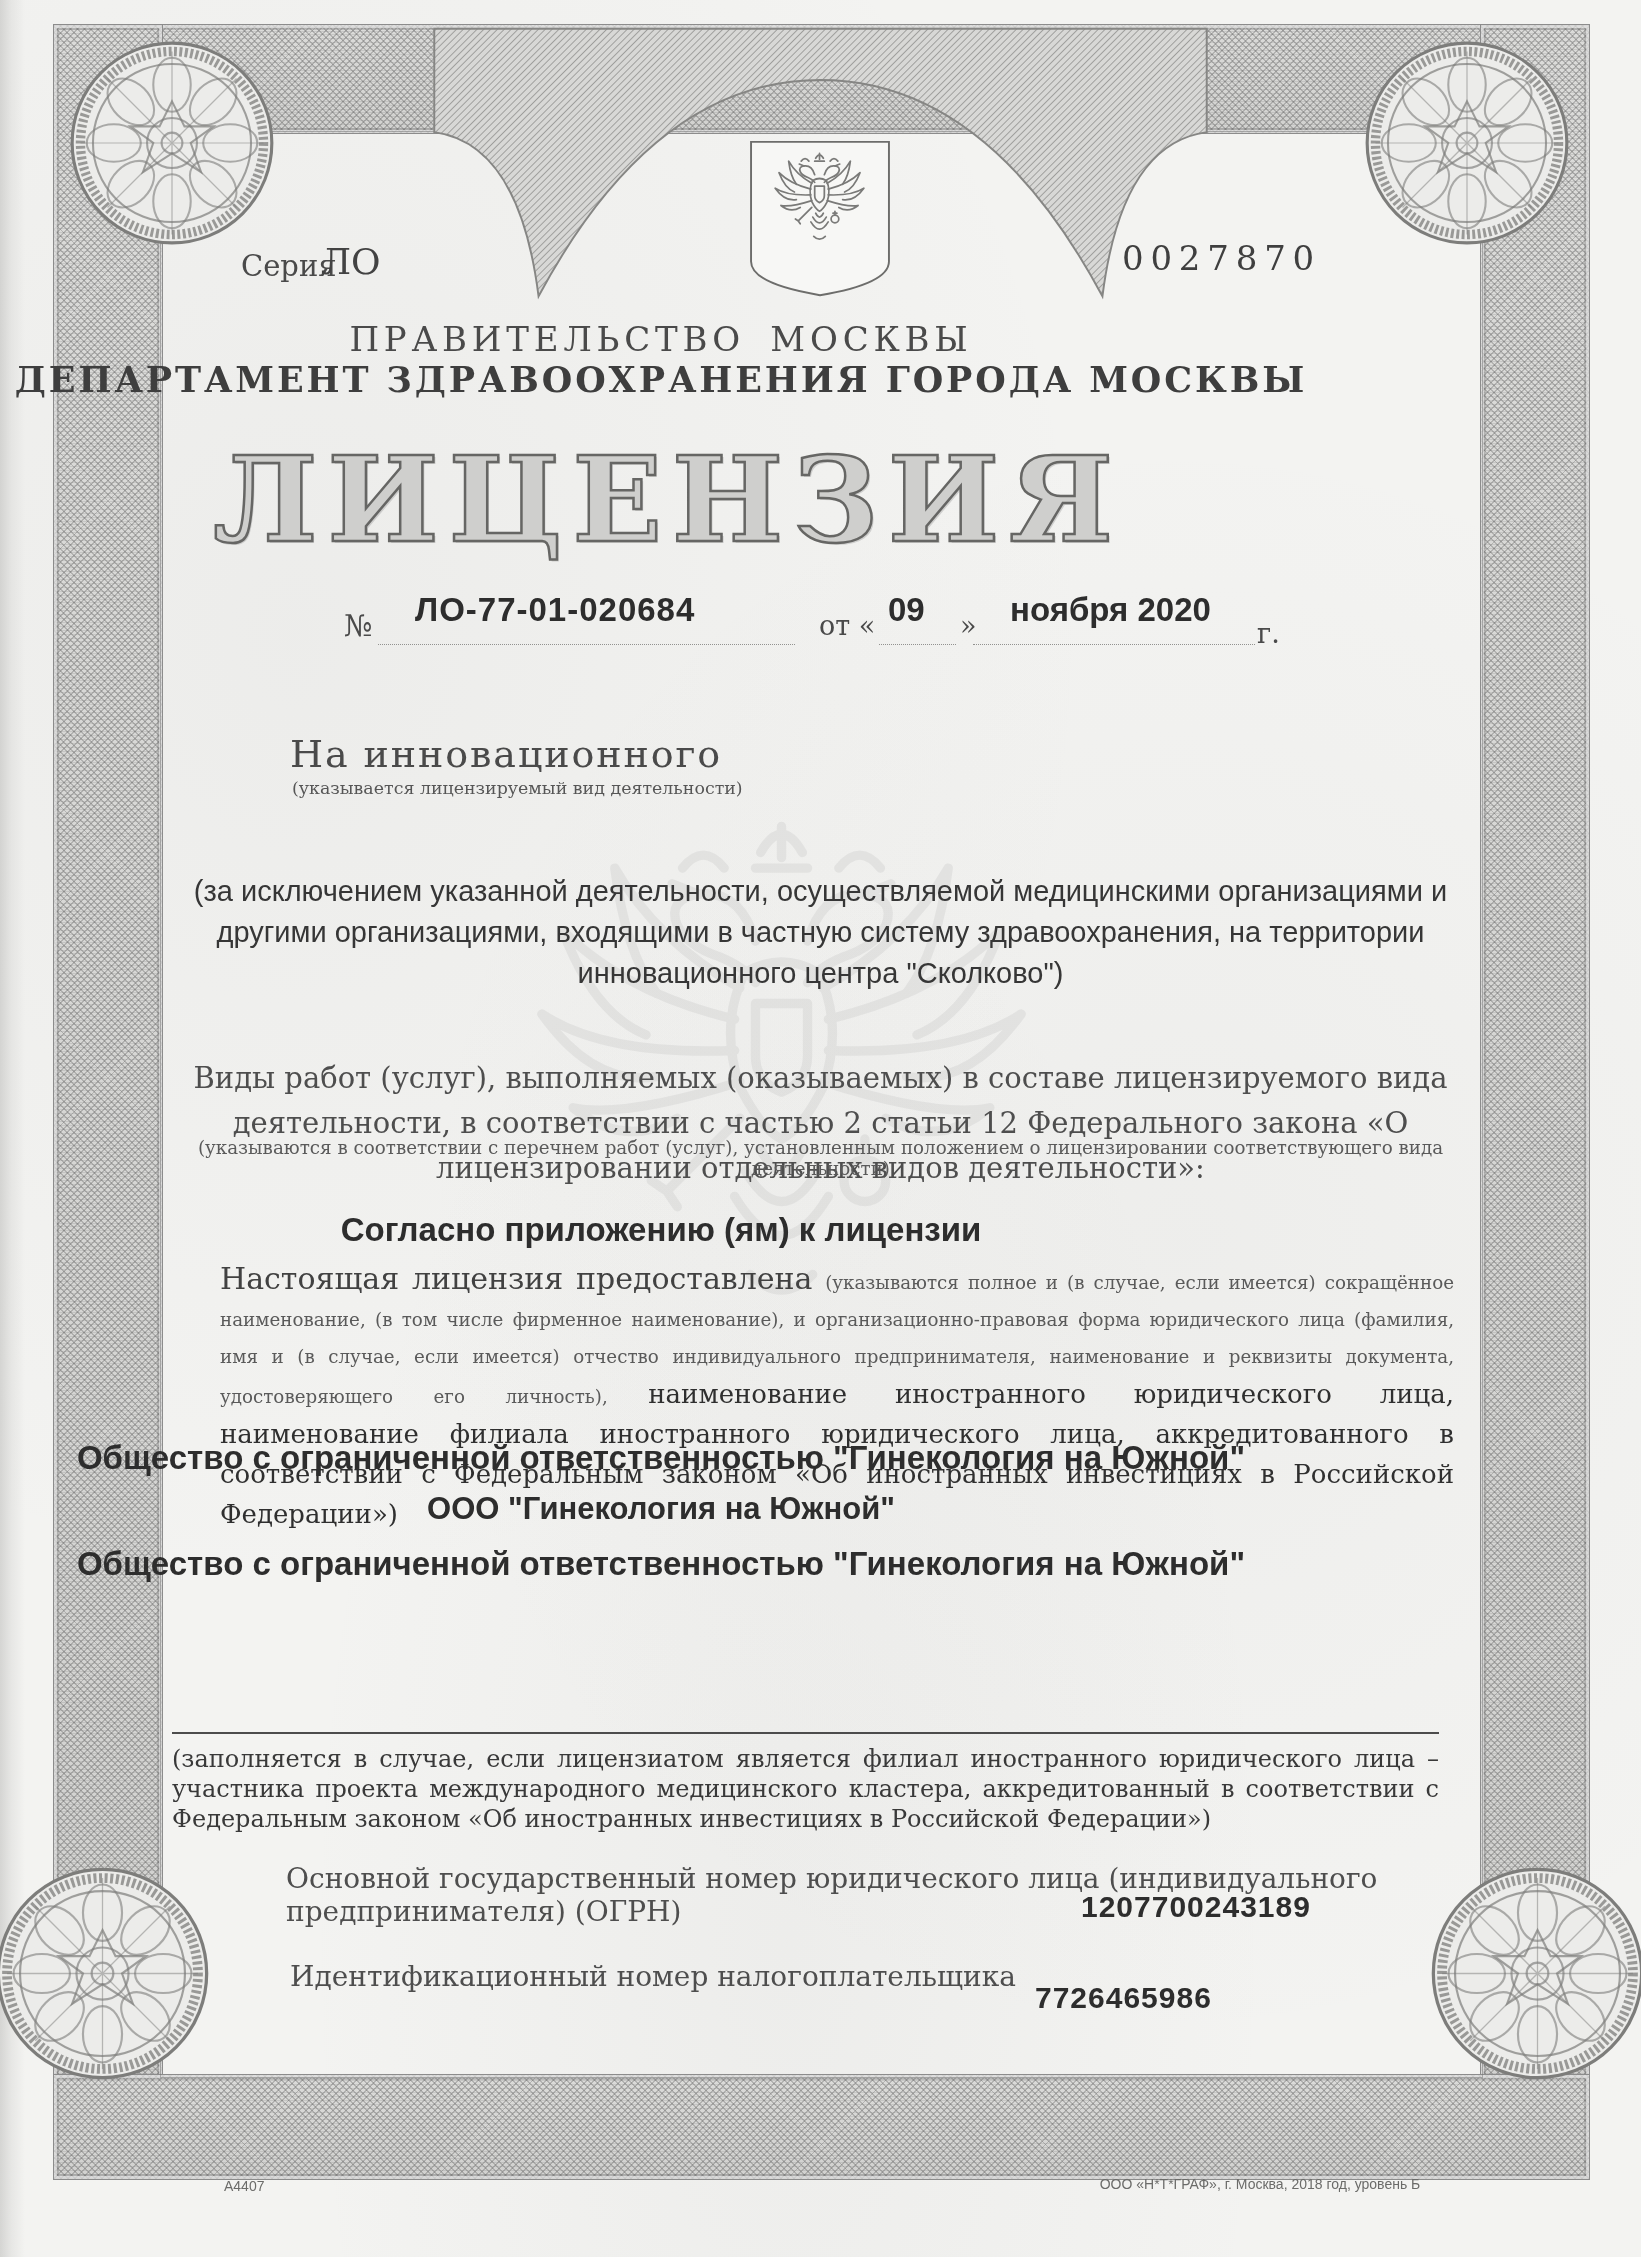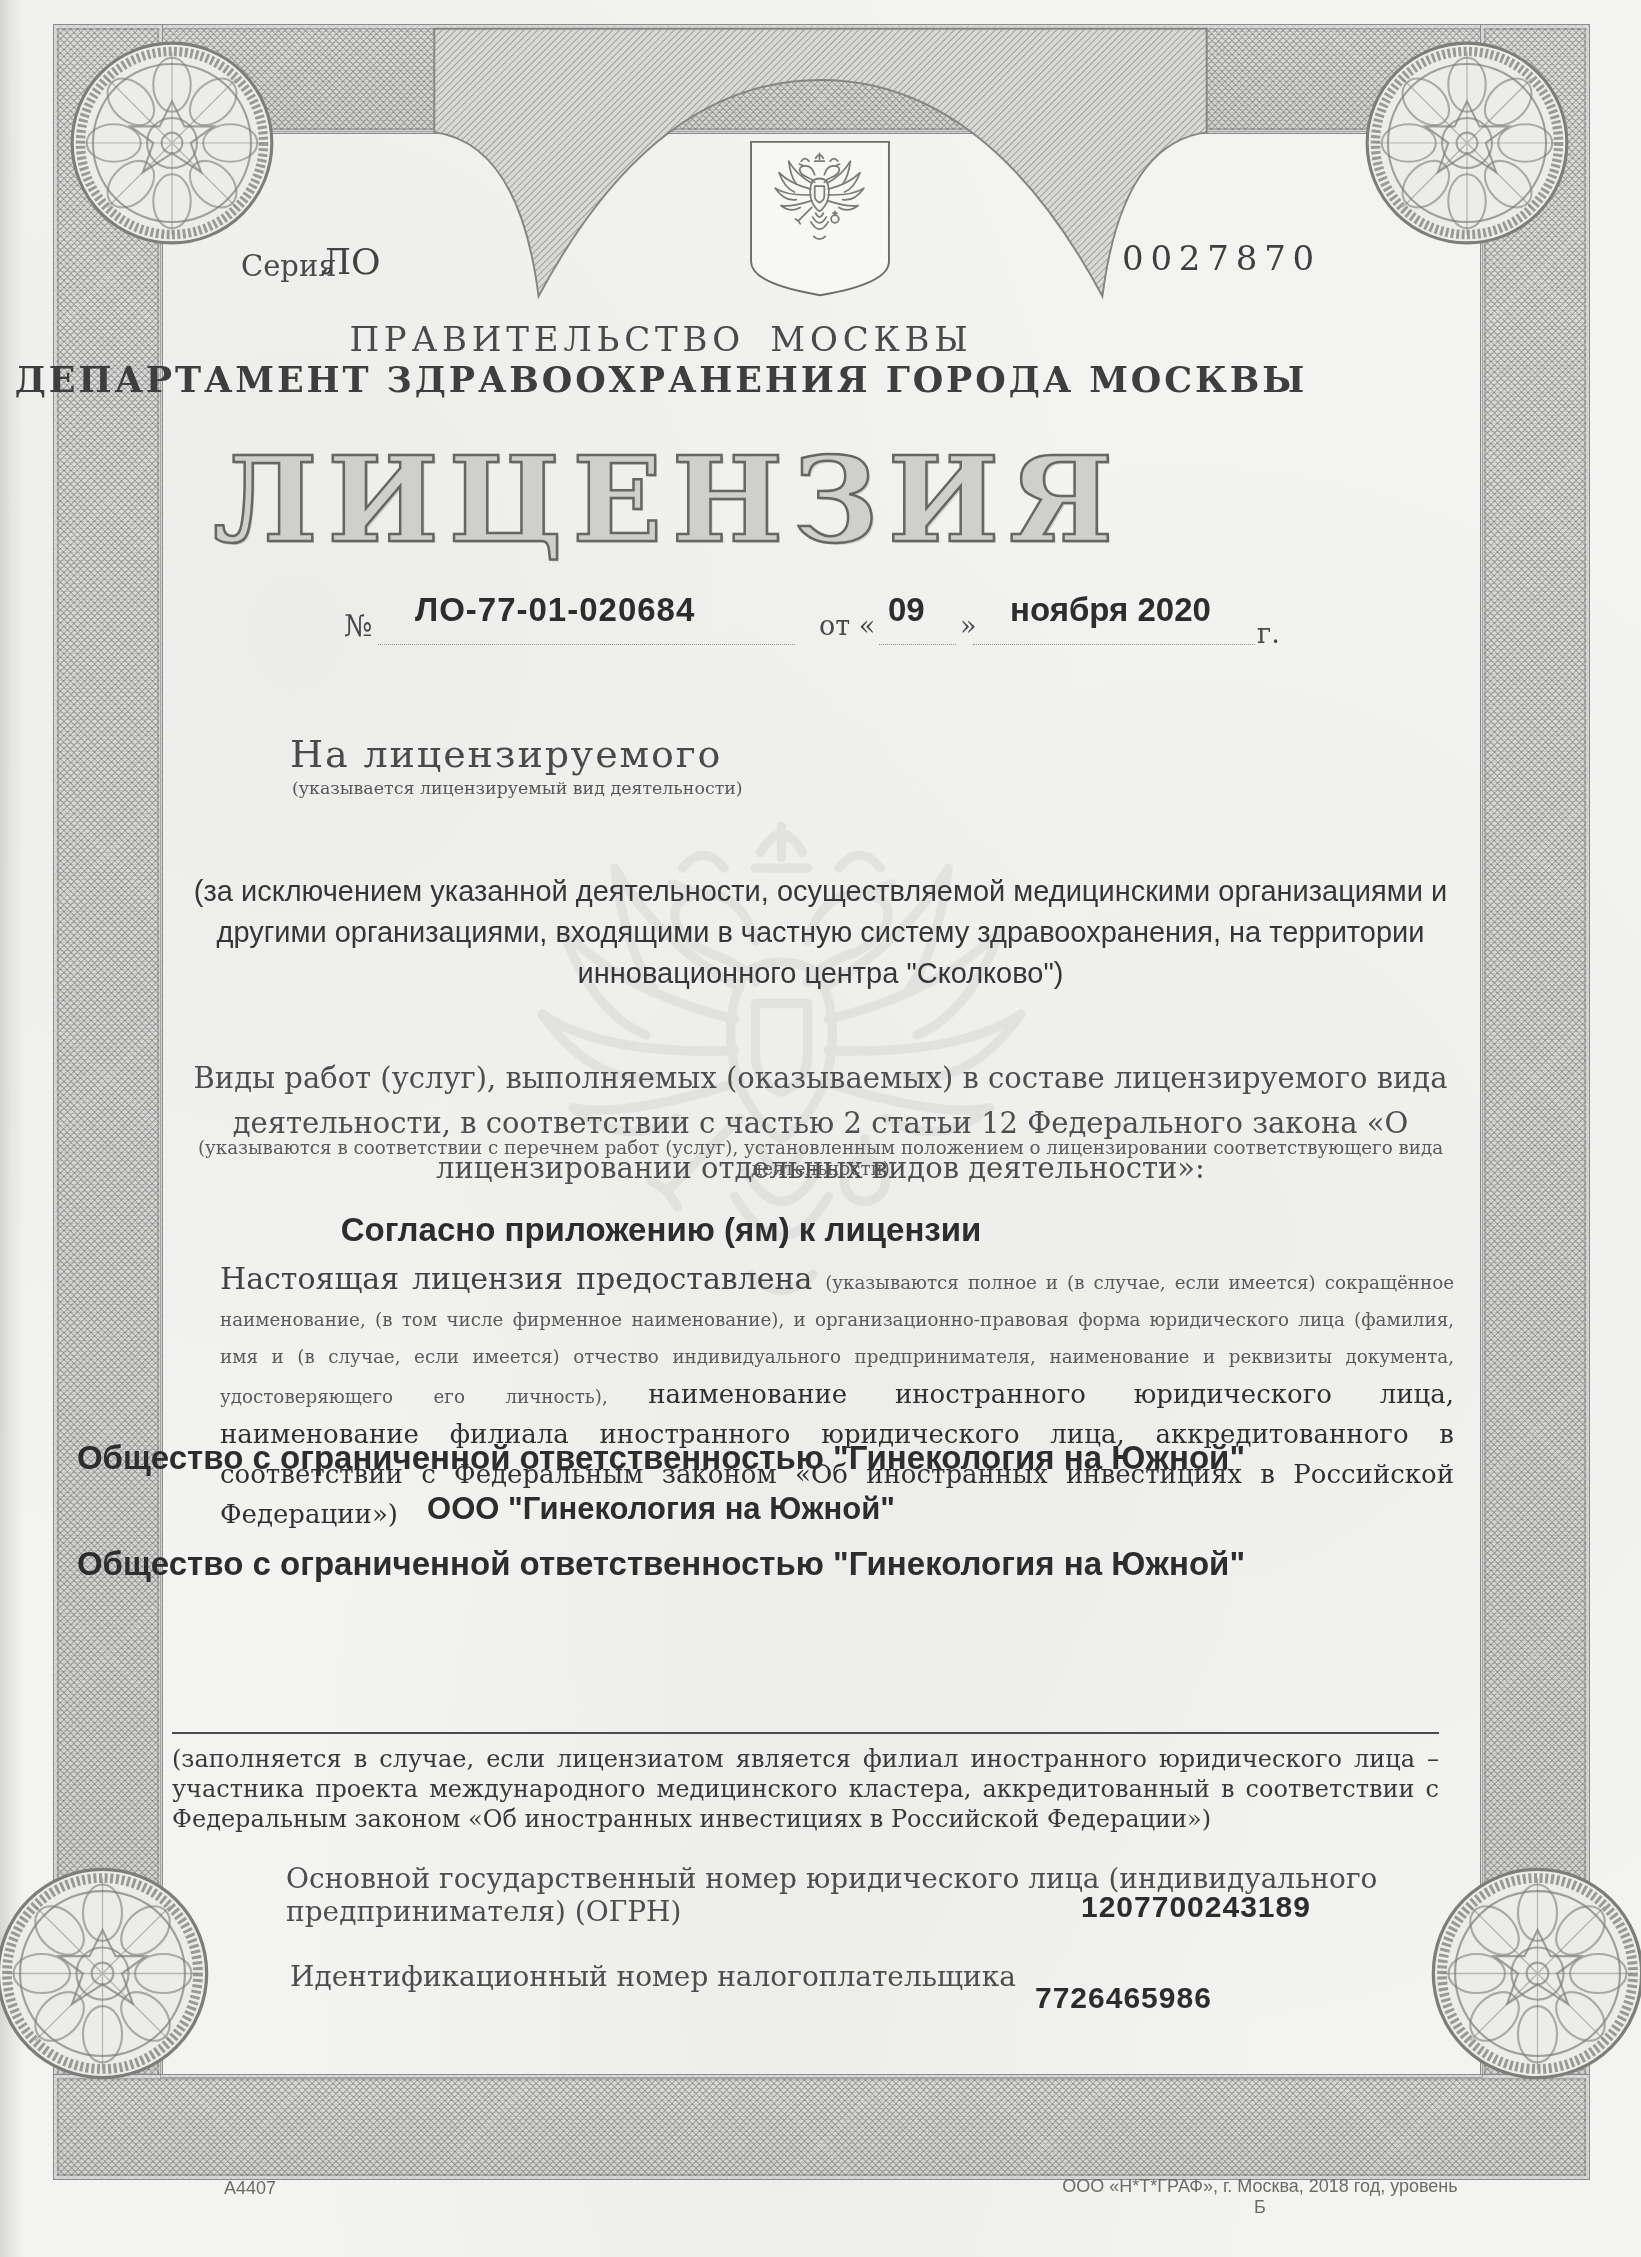--- a/index.html
+++ b/index.html
@@ -51,21 +51,21 @@
     color:#cfcfcd;-webkit-text-stroke:2.5px #666664;
     text-shadow:1.9px 1.9px 0 rgba(130,130,130,.30);
     padding-left:7px;
   }
   .dotted{position:absolute;border-bottom:1.9px dotted #929290;height:0;}
   .solid-rule{position:absolute;border-top:2.9px solid #4c4c4c;height:0;}
   .just{text-align:justify;}
   .note-small{font-size:18.3px;color:#5a5a5a;}
   .note-dark{font-size:26px;color:#2f2f2f;word-spacing:4.8px;}
   .lead{font-size:30px;color:#414141;}
-  .footer-txt{font-family:"Liberation Sans", sans-serif;font-size:18px;color:#6b6b69;}
+  .footer-txt{font-family:"Liberation Sans", sans-serif;font-size:14px;color:#6b6b69;}
 </style>
 </head>
 <body>
 
 <div class="page">
 
   <svg width="0" height="0" style="position:absolute" aria-hidden="true">
     <defs>
       <pattern id="hatch" width="5" height="5" patternUnits="userSpaceOnUse" patternTransform="rotate(45)">
         <rect width="5" height="5" fill="#d8d8d6"></rect>
@@ -169,21 +169,21 @@
   <div class="abs sansb" style="left:415px;top:591px;font-size:33px;letter-spacing:1px">ЛО-77-01-020684</div>
   <div class="dotted" style="left:378px;top:644px;width:417px"></div>
   <div class="abs serif gray" style="left:819px;top:610px;font-size:27px">от «</div>
   <div class="abs sansb" style="left:888px;top:591px;font-size:33px">09</div>
   <div class="dotted" style="left:879px;top:644px;width:77px"></div>
   <div class="abs serif gray" style="left:960px;top:610px;font-size:27px">»</div>
   <div class="abs sansb" style="left:1010px;top:591px;font-size:33px">ноября 2020</div>
   <div class="dotted" style="left:973px;top:644px;width:282px"></div>
   <div class="abs serif gray" style="left:1257px;top:618px;font-size:27px">г.</div>
 
-  <div class="abs serif gray" style="left:290px;top:732px;font-size:38px;letter-spacing:1.9px">На лицензируемого</div>
+  <div class="abs serif gray" style="left:290px;top:732px;font-size:38px;letter-spacing:1.9px">На инновационного</div>
   <div class="abs serif" style="left:292px;top:778px;font-size:17.4px;color:#565656">(указывается лицензируемый вид деятельности)</div>
   <div class="abs sans" style="left:164px;top:871px;width:1313px;text-align:center;font-size:29px;line-height:41px;color:#363636">(за исключением указанной деятельности, осуществляемой медицинскими организациями и другими организациями, входящими в частную систему здравоохранения, на территории инновационного центра "Сколково")</div>
 
   <div class="abs serif" style="left:193px;top:1056px;width:1255px;text-align:center;font-size:29px;line-height:45px;color:#4e4e4e">Виды работ (услуг), выполняемых (оказываемых) в составе лицензируемого вида деятельности, в соответствии с частью 2 статьи 12 Федерального закона «О лицензировании отдельных видов деятельности»:</div>
   <div class="abs serif" style="left:193px;top:1137px;width:1255px;text-align:center;font-size:18.3px;color:#5a5a5a">(указываются в соответствии с перечнем работ (услуг), установленным положением о лицензировании соответствующего вида деятельности)</div>
   <div class="abs center sansb" style="top:1211px;font-size:33px">Согласно приложению (ям) к лицензии</div>
 
   <div class="abs serif just" style="left:220px;top:1261px;width:1234px;line-height:36px">
     <span class="lead">Настоящая лицензия предоставлена </span><span class="note-small">(указываются полное и (в случае, если имеется) сокращённое наименование, (в том числе фирменное наименование), и организационно-правовая форма юридического лица (фамилия, имя и (в случае, если имеется) отчество индивидуального предпринимателя, наименование и реквизиты документа, удостоверяющего его личность), </span><span class="note-dark">наименование иностранного юридического лица, наименование филиала иностранного юридического лица, аккредитованного в соответствии с Федеральным законом «Об иностранных инвестициях в Российской Федерации»)</span>
   </div>

